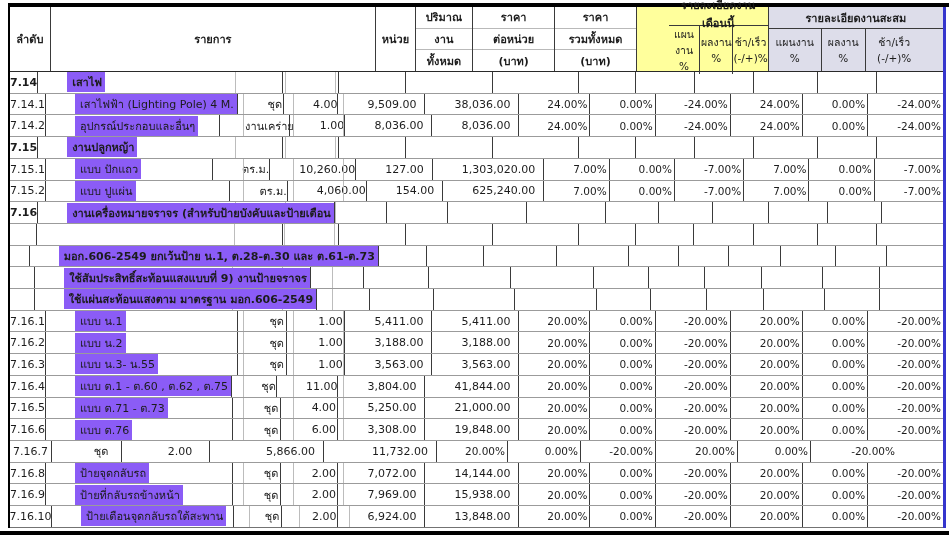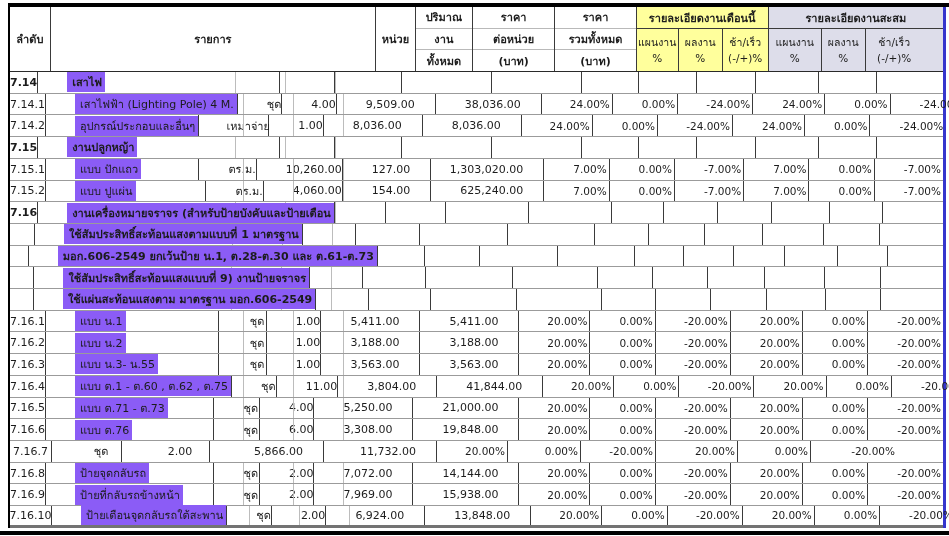--- a/index.html
+++ b/index.html
@@ -16,35 +16,35 @@
   .hc.stack{flex-direction:column;align-items:stretch;padding:0;text-align:right;}
   .hl{flex:1;display:flex;align-items:center;justify-content:center;border-bottom:1px solid #b9b9b9;}
   .hl:last-child{border-bottom:none;}
   .grp{flex-direction:column;align-items:stretch;padding:0;}
   .grp-title{height:21px;display:flex;align-items:center;justify-content:center;
              border-bottom:1px solid #3a3a3a;font-size:11px;font-weight:bold;}
   .grp-cols{flex:1;display:flex;}
   .gsc{box-sizing:border-box;border-right:1px solid #3a3a3a;display:flex;flex-direction:column;
        align-items:center;justify-content:center;font-weight:normal;font-size:10.5px;line-height:1.55;}
   .gsc:last-child{border-right:none;}
-  .bg-month{background:var(--month-bg,#ffff9c);}
+  .bg-month{background:var(--month-bg,#ffff9c);padding-left:32px;}
   .bg-cum{background:var(--cum-bg,#ddddea);}
   
   .row{display:flex;height:21.7143px;box-sizing:border-box;border-bottom:1px solid #9b9b9b;gap:29px;}
-  .row:last-child{border-bottom:3px solid #737373;}
+  .row:last-child{border-bottom:1px solid #737373;}
   .c{box-sizing:border-box;border-right:1px solid #3a3a3a;display:flex;align-items:center;
      font-size:11px;overflow:visible;white-space:nowrap;}
   .c.ctr{justify-content:center;}
   .c.rgt{justify-content:flex-end;}
   .c.itm{position:relative;padding-left:0;}
   .vl{position:absolute;top:0;bottom:0;width:1px;background:#bcbcbc;}
   .v1{left:168px;} .v2{left:218px;} .v3{left:268px;}
   .txt{position:relative;background:#8b5cf6;padding:1px 3px 1px 5px;}
   .pct{font-size:10.5px;padding-right:2px;}
-  .num{padding-right:20px;text-align:center;}
+  .num{padding-right:8px;text-align:center;}
   .row.section .c, .row.note .c{font-weight:bold;}
   
   .w-no{width:42px;} .w-item{width:336px;} .w-unit{width:41px;} .w-qty{width:59px;}
   .w-up{width:85px;} .w-tot{width:84px;}
   .w-mp{width:42px;} .w-ma{width:44px;} .w-md{width:46px;}
   .w-cp{width:53px;} .w-ca{width:44px;} .w-cd{width:57px;}
 </style>
 </head>
 <body>
 
@@ -148,21 +148,21 @@
     <div class="c rgt pct w-cd" style="border-right:none">-24.00%</div>
   </div>
         <div class="row item">
     <div class="c ctr w-no">7.14.2</div>
     <div class="c itm w-item">
       <i class="vl v1"></i>
       <i class="vl v2"></i>
       <i class="vl v3"></i>
       <span class="txt">อุปกรณ์ประกอบและอื่นๆ</span>
     </div>
-    <div class="c ctr w-unit">เหมาจ่าย</div>
+    <div class="c ctr w-unit">งานเคร่าย</div>
     <div class="c ctr w-qty">1.00</div>
     <div class="c rgt num w-up">8,036.00</div>
     <div class="c rgt num w-tot">8,036.00</div>
     <div class="c rgt pct w-mp">24.00%</div>
     <div class="c rgt pct w-ma">0.00%</div>
     <div class="c rgt pct w-md">-24.00%</div>
     <div class="c rgt pct w-cp">24.00%</div>
     <div class="c rgt pct w-ca">0.00%</div>
     <div class="c rgt pct w-cd" style="border-right:none">-24.00%</div>
   </div>
@@ -241,21 +241,20 @@
     <div class="c rgt pct w-cp"></div>
     <div class="c rgt pct w-ca"></div>
     <div class="c rgt pct w-cd" style="border-right:none"></div>
   </div>
         <div class="row note">
     <div class="c ctr w-no"></div>
     <div class="c itm w-item">
       <i class="vl v1"></i>
       <i class="vl v2"></i>
       <i class="vl v3"></i>
-      <span class="txt">ใช้สัมประสิทธิ์สะท้อนแสงตามแบบที่ 1 มาตรฐาน</span>
     </div>
     <div class="c ctr w-unit"></div>
     <div class="c ctr w-qty"></div>
     <div class="c rgt num w-up"></div>
     <div class="c rgt num w-tot"></div>
     <div class="c rgt pct w-mp"></div>
     <div class="c rgt pct w-ma"></div>
     <div class="c rgt pct w-md"></div>
     <div class="c rgt pct w-cp"></div>
     <div class="c rgt pct w-ca"></div>

